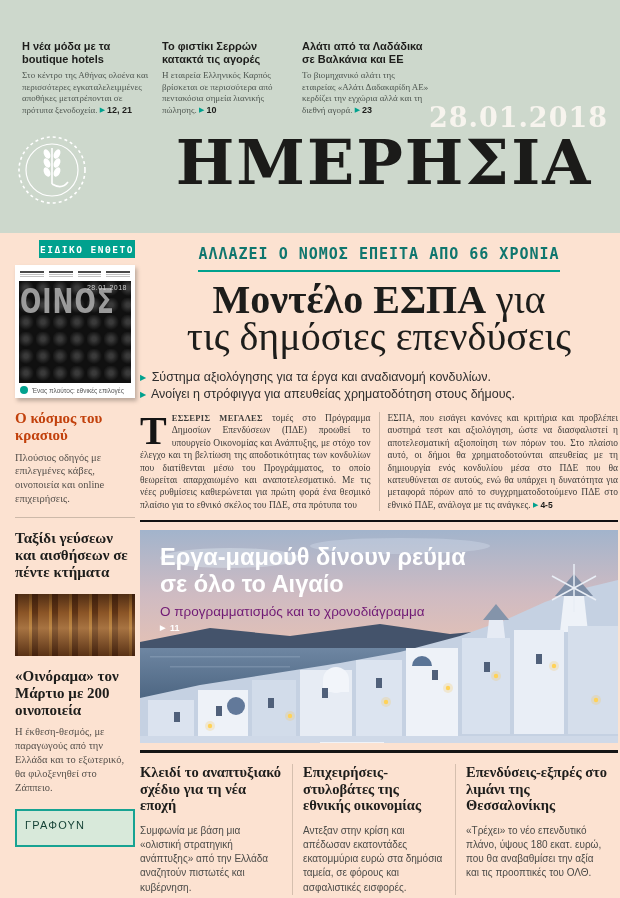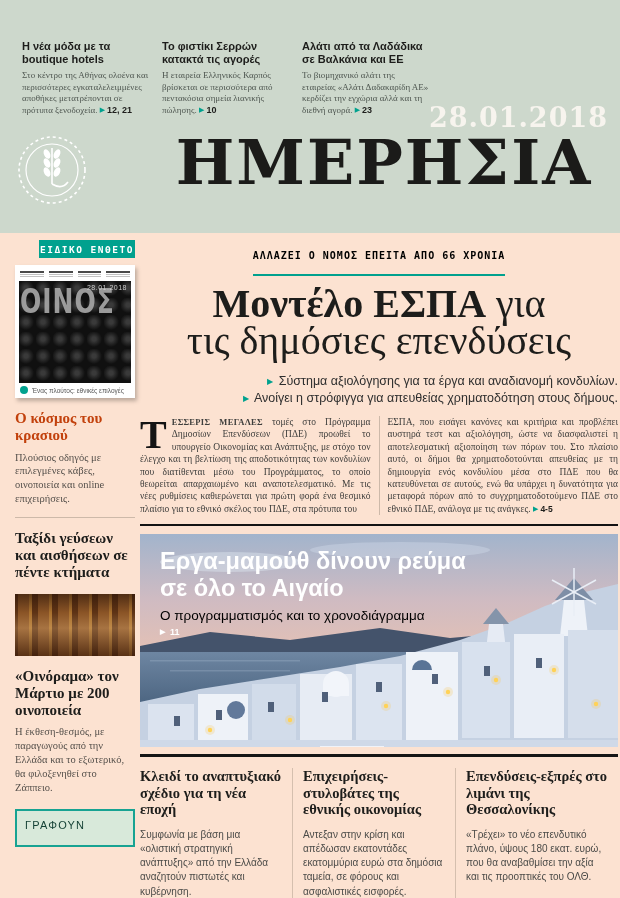--- a/index.html
+++ b/index.html
@@ -49,43 +49,43 @@
   .barrels{margin-top:12px;height:62px;background:
         linear-gradient(180deg,rgba(30,12,4,.55),rgba(0,0,0,0) 30%,rgba(255,210,150,.25) 55%,rgba(40,15,5,.5)),
         repeating-linear-gradient(90deg,#5e3315 0 3px,#8a5426 3px 14px,#a9712f 14px 17px,#5e3315 17px 20px);
         background-color:#7a4a22;}
   .authors-box{margin-top:14px;border:2px solid #17a392;background:#d8e9da;padding:8px 8px 6px;}
   .authors-label{font-size:11px;font-weight:normal;letter-spacing:1.2px;color:#123f33;margin-bottom:8px;}
   
   .main{position:absolute;left:140px;top:238px;width:478px;}
   .kicker-row{text-align:center;margin:7px 0 9px;}
   .kicker{display:inline-block;font-family:"DejaVu Sans Mono",monospace;font-weight:bold;
-        font-size:10px;letter-spacing:1px;color:#000000;border-bottom:2px solid #00a18e;
-        padding-bottom:13px;}
+        font-size:15px;letter-spacing:1px;color:#0f766e;border-bottom:2px solid #00a18e;
+        padding-bottom:7px;}
   .headline{margin:2px 0 0;text-align:center;font-family:"Liberation Serif",serif;
         font-weight:normal;font-size:40px;line-height:.93;color:#1d1d1b;}
   .headline .hb{font-weight:bold;}
-  .bullets{margin:14px 0 9px;text-align:right;}
+  .bullets{margin:14px 0 9px;text-align:left;}
   .bullet{font-size:12.5px;color:#2e2e2e;line-height:1.35;}
   .bullet .arr{font-size:8px;}
   .body-cols{display:flex;border-bottom:2px solid #121212;padding-bottom:9px;}
   .bcol{width:50%;font-family:"Liberation Serif",serif;font-size:9.5px;line-height:1.3;
         color:#3e3e3c;text-align:justify;}
   .bcol p{margin:0;}
   .bcol.first{padding-right:8px;}
   .bcol.second{padding-left:8px;border-left:1px solid #cdb9a9;}
   .dropcap{float:left;font-weight:bold;font-size:40px;line-height:.82;padding:3px 5px 0 0;color:#141414;}
   .leadin{font-weight:bold;font-size:8.5px;letter-spacing:.3px;}
   .bcol .ref b{font-size:8.5px;}
   
   .photo{position:relative;margin-top:8px;height:213px;overflow:hidden;background:#8ea3bd;}
   .photo svg{display:block;}
   .photo-overlay{position:absolute;left:20px;top:14px;color:#fff;}
   .ph-title{margin:0;font-size:23.5px;font-weight:bold;line-height:1.14;color:#fff;}
-  .ph-sub{margin:7px 0 0;font-size:13.5px;color:#000000;}
+  .ph-sub{margin:7px 0 0;font-size:13.5px;color:#701a75;}
   .ph-ref{margin-top:4px;font-size:9px;font-weight:bold;color:#fff;}
   .ph-ref .arr{color:#fff;font-size:7px;}
   .bottom-rule{height:3px;background:#161616;margin-top:7px;}
   .bottom-cols{display:flex;margin-top:11px;}
   .bcol2{width:33.33%;padding:0 10px;}
   .bcol2:first-child{padding-left:0;}
   .bcol2 + .bcol2{border-left:1px solid #d5bfae;}
   .bcol2 h2{margin:0 0 10px;font-family:"Liberation Serif",serif;font-size:14.5px;
         line-height:1.15;color:#1d1d1b;font-weight:bold;}
   .bcol2 p{margin:0;font-size:10px;line-height:1.42;color:#4b4b48;}

